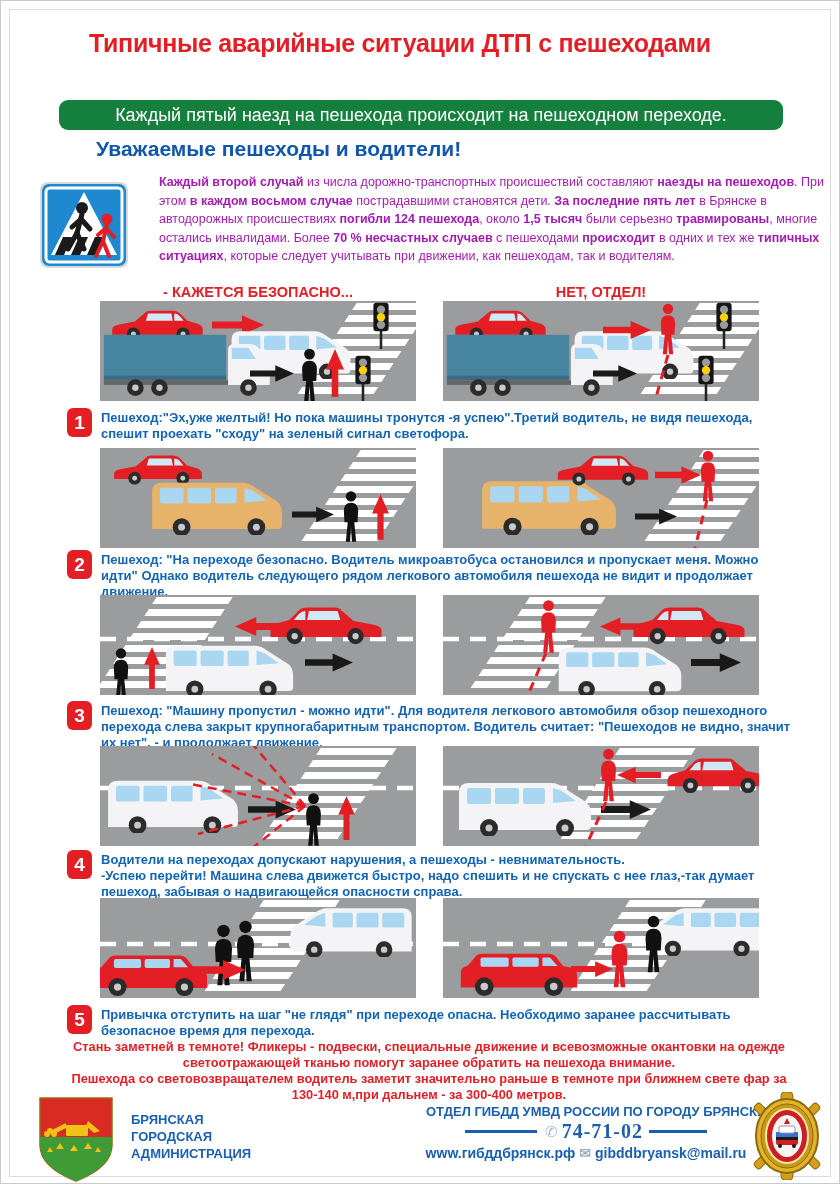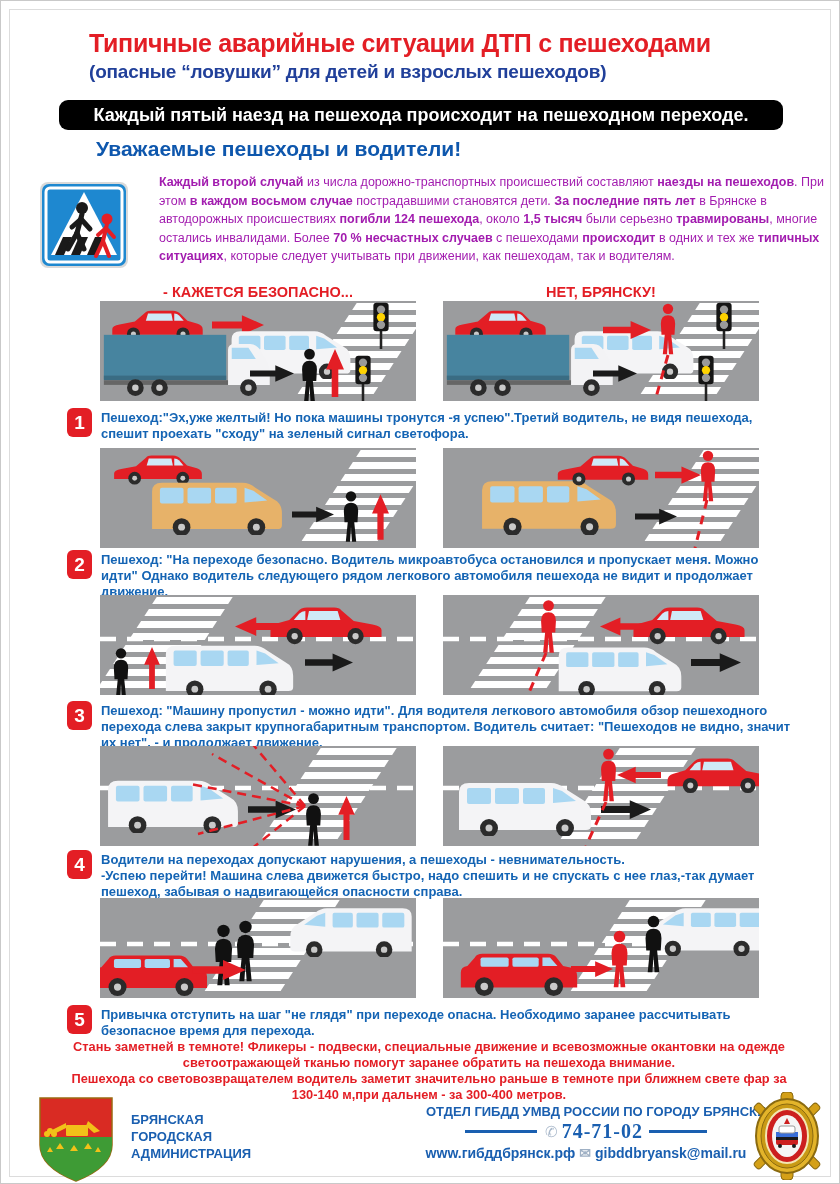--- a/index.html
+++ b/index.html
@@ -5,22 +5,22 @@
   html,body{margin:0;padding:0;background:#e9e9e9;}
   .page{position:relative;width:840px;height:1184px;margin:0 auto;background:#ffffff;
         overflow:hidden;font-family:"Liberation Sans",sans-serif;box-sizing:border-box;
         border:1px solid #c9c9c9;}
   .frame{position:absolute;left:8px;top:8px;right:8px;bottom:6px;border:1px solid #dcdcdc;pointer-events:none;}
 
   .title{position:absolute;left:88px;top:28px;width:680px;font-size:25px;font-weight:bold;
          color:#e31e25;letter-spacing:-0.3px;}
   .subtitle{position:absolute;left:88px;top:60px;width:680px;font-size:19px;font-weight:bold;
          color:#21409a;letter-spacing:-0.2px;}
-  .banner{position:absolute;left:58px;top:99px;width:724px;height:30px;background:#000000;
-         border-radius:9px;color:#fff;font-size:18px;font-weight:bold;text-align:center;
+  .banner{position:absolute;left:58px;top:99px;width:724px;height:30px;background:#15803d;
+         border-radius:9px;color:#fff;font-size:18px;font-weight:normal;text-align:center;
          line-height:30px;box-sizing:border-box;}
   .greeting{position:absolute;left:95px;top:136px;font-size:21px;font-weight:bold;color:#0e57ad;}
 
   .intro-sign{position:absolute;left:38px;top:180px;width:97px;height:88px;}
   .intro-text{position:absolute;left:158px;top:172px;width:666px;font-size:12.5px;line-height:18.5px;
          color:#a21caf;}
   .intro-text b{font-weight:bold;}
 
   .col-head{position:absolute;top:283px;height:16px;font-size:14.5px;font-weight:bold;color:#e31e25;
          text-align:center;}
@@ -116,21 +116,20 @@
       <circle cx="14" cy="24" r="6.5" fill="#ffd300"></circle>
       <circle cx="14" cy="36" r="6.5" fill="#9a9a9a"></circle>
     </symbol>
   </defs>
 </svg>
 
 <div class="page">
   <div class="frame"></div>
 
   <div class="title">Типичные аварийные ситуации ДТП с пешеходами</div>
-  <div class="subtitle">(опасные “ловушки” для детей и взрослых пешеходов)</div>
   <div class="banner">Каждый пятый наезд на пешехода происходит на пешеходном переходе.</div>
   <div class="greeting">Уважаемые пешеходы и водители!</div>
 
   <div class="intro-sign">
     <svg viewBox="0 0 97 88">
       <rect x="1" y="1" width="88" height="86" rx="8" fill="#d9d9d9"></rect>
       <rect x="3" y="3" width="84" height="82" rx="7" fill="#1e88d0"></rect>
       <rect x="7" y="7" width="76" height="74" rx="4" fill="none" stroke="#ffffff" stroke-width="3"></rect>
       <polygon points="45,11 12,74 78,74" fill="#ffffff"></polygon>
       <g fill="#1a1a1a">
@@ -153,21 +152,21 @@
         <path d="M64 60 L70 75"></path>
         <path d="M67 47 L59 54"></path>
         <path d="M67 47 L75 56"></path>
       </g>
     </svg>
   </div>
 
   <div class="intro-text"><b>Каждый второй случай </b><span>из числа дорожно-транспортных происшествий составляют </span><b>наезды на пешеходов</b><span>. При этом </span><b>в каждом восьмом случае </b><span>пострадавшими становятся дети. </span><b>За последние пять лет </b><span>в Брянске в автодорожных происшествиях </span><b>погибли 124 пешехода</b><span>, около </span><b>1,5 тысяч </b><span>были серьезно </span><b>травмированы</b><span>, многие остались инвалидами. Более </span><b>70 % несчастных случаев </b><span>с пешеходами </span><b>происходит </b><span>в одних и тех же </span><b>типичных ситуациях</b><span>, которые следует учитывать при движении, как пешеходам, так и водителям.</span></div>
 
   <div class="col-head safe">- КАЖЕТСЯ БЕЗОПАСНО...</div>
-  <div class="col-head danger">НЕТ, БРЯНСКУ!</div>
+  <div class="col-head danger">НЕТ, ОТДЕЛ!</div>
 
   <div class="panel" style="left:99px;top:300px">
     <svg viewBox="0 0 316 100">
       <rect width="316" height="100" fill="#9b9c9e"></rect>
       <g transform="translate(258,0) skewX(-33)" fill="#fff">
         <rect y="2" width="76" height="7"></rect>
           <rect y="14" width="76" height="7"></rect>
           <rect y="26" width="76" height="7"></rect>
           <rect y="38" width="76" height="7"></rect>
         <rect y="50" width="76" height="7"></rect>

